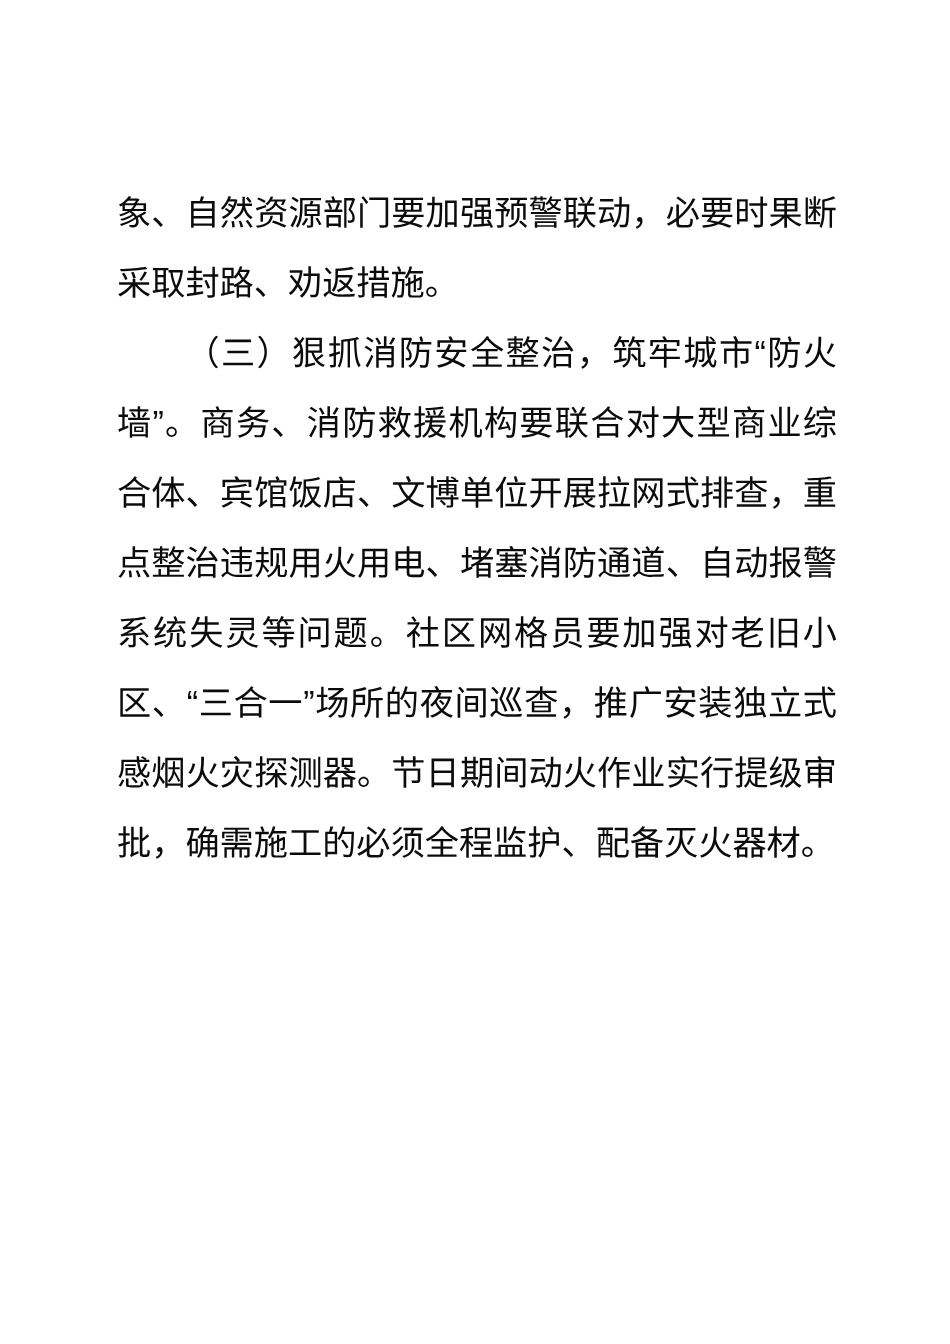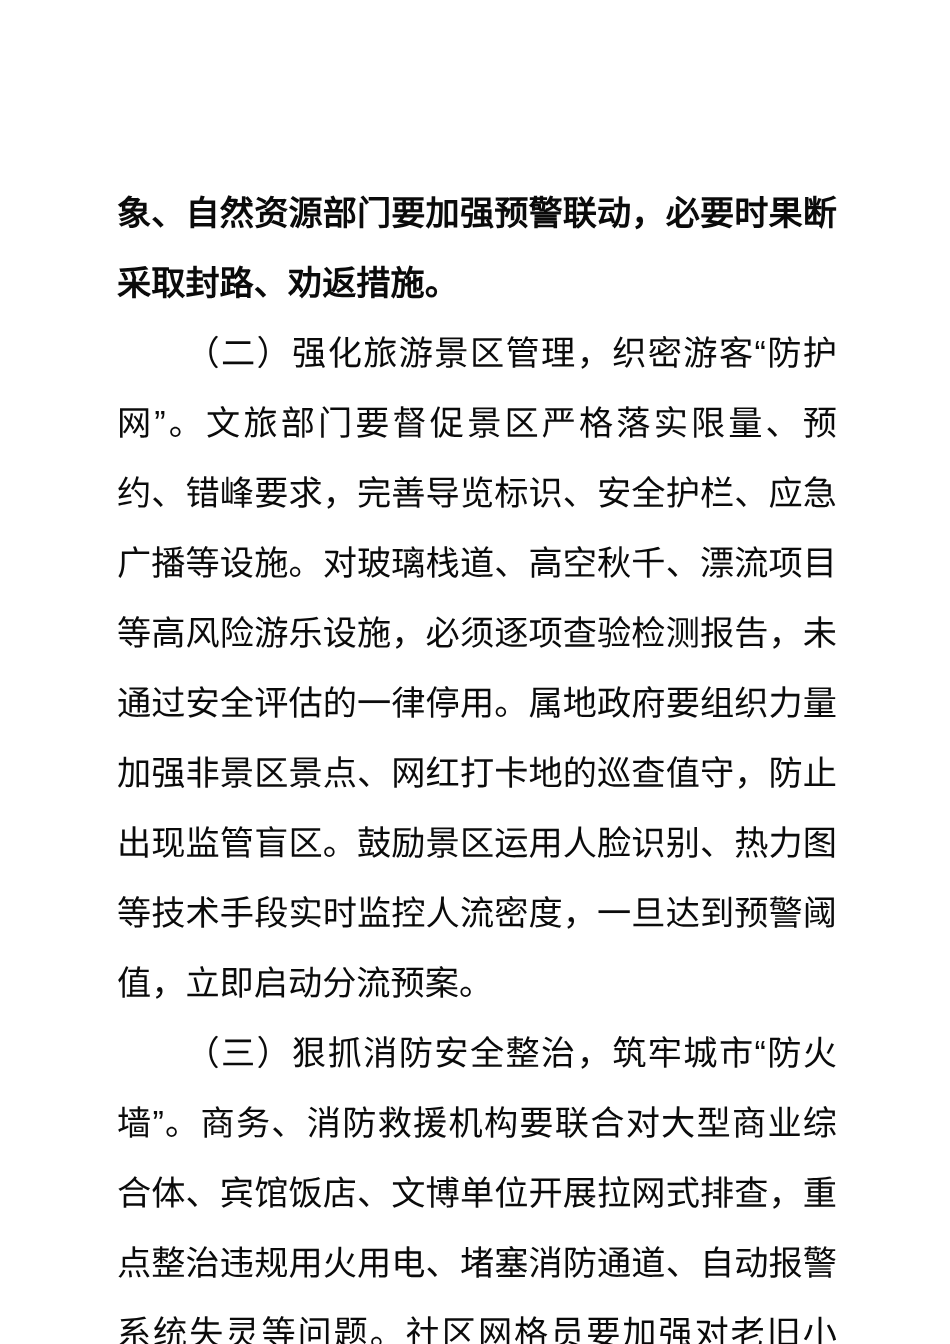--- a/index.html
+++ b/index.html
@@ -45,29 +45,27 @@
     font-weight: 400;
   }
 
   .para.indent {
     text-indent: 68.4px;
   }
 
   
   .para.cont {
     text-indent: 0;
-    font-weight: bold;
   }
 </style>
 </head>
 <body>
 
 <div class="page">
   <div class="page-body">
 
     <p class="para cont">象、自然资源部门要加强预警联动，必要时果断采取封路、劝返措施。</p>
 
-    <p class="para indent">（二）强化旅游景区管理，织密游客“防护网”。文旅部门要督促景区严格落实限量、预约、错峰要求，完善导览标识、安全护栏、应急广播等设施。对玻璃栈道、高空秋千、漂流项目等高风险游乐设施，必须逐项查验检测报告，未通过安全评估的一律停用。属地政府要组织力量加强非景区景点、网红打卡地的巡查值守，防止出现监管盲区。鼓励景区运用人脸识别、热力图等技术手段实时监控人流密度，一旦达到预警阈值，立即启动分流预案。</p>
 
     <p class="para indent">（三）狠抓消防安全整治，筑牢城市“防火墙”。商务、消防救援机构要联合对大型商业综合体、宾馆饭店、文博单位开展拉网式排查，重点整治违规用火用电、堵塞消防通道、自动报警系统失灵等问题。社区网格员要加强对老旧小区、“三合一”场所的夜间巡查，推广安装独立式感烟火灾探测器。节日期间动火作业实行提级审批，确需施工的必须全程监护、配备灭火器材。</p>
 
   </div>
 </div>
 
 </body></html>

